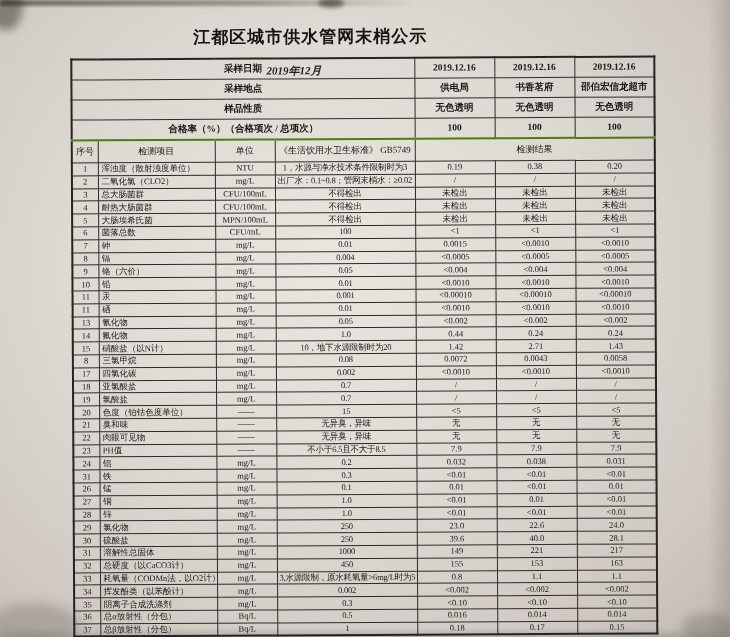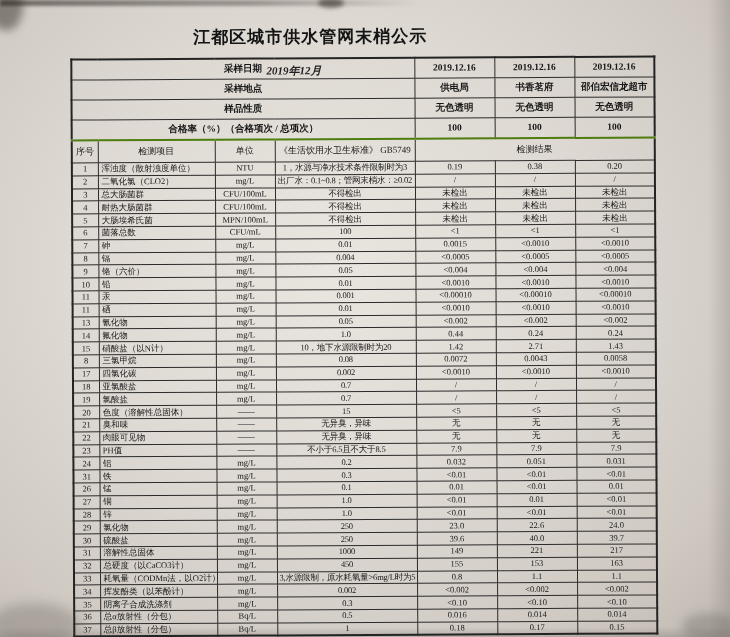--- a/index.html
+++ b/index.html
@@ -291,21 +291,21 @@
     <td>19</td>
     <td class="cell-item">氯酸盐</td>
     <td>mg/L</td>
     <td class="std-cell">0.7</td>
     <td>/</td>
     <td>/</td>
     <td>/</td>
   </tr>
         <tr class="data-row">
     <td>20</td>
-    <td class="cell-item">色度（溶解性总固体）</td>
+    <td class="cell-item">色度（铂钴色度单位）</td>
     <td>——</td>
     <td class="std-cell">15</td>
     <td>&lt;5</td>
     <td>&lt;5</td>
     <td>&lt;5</td>
   </tr>
         <tr class="data-row">
     <td>21</td>
     <td class="cell-item">臭和味</td>
     <td>——</td>
@@ -331,21 +331,21 @@
     <td>7.9</td>
     <td>7.9</td>
     <td>7.9</td>
   </tr>
         <tr class="data-row">
     <td>24</td>
     <td class="cell-item">铝</td>
     <td>mg/L</td>
     <td class="std-cell">0.2</td>
     <td>0.032</td>
-    <td>0.051</td>
+    <td>0.038</td>
     <td>0.031</td>
   </tr>
         <tr class="data-row">
     <td>31</td>
     <td class="cell-item">铁</td>
     <td>mg/L</td>
     <td class="std-cell">0.3</td>
     <td>&lt;0.01</td>
     <td>&lt;0.01</td>
     <td>&lt;0.01</td>
@@ -386,21 +386,21 @@
     <td>22.6</td>
     <td>24.0</td>
   </tr>
         <tr class="data-row">
     <td>30</td>
     <td class="cell-item">硫酸盐</td>
     <td>mg/L</td>
     <td class="std-cell">250</td>
     <td>39.6</td>
     <td>40.0</td>
-    <td>39.7</td>
+    <td>28.1</td>
   </tr>
         <tr class="data-row">
     <td>31</td>
     <td class="cell-item">溶解性总固体</td>
     <td>mg/L</td>
     <td class="std-cell">1000</td>
     <td>149</td>
     <td>221</td>
     <td>217</td>
   </tr>

